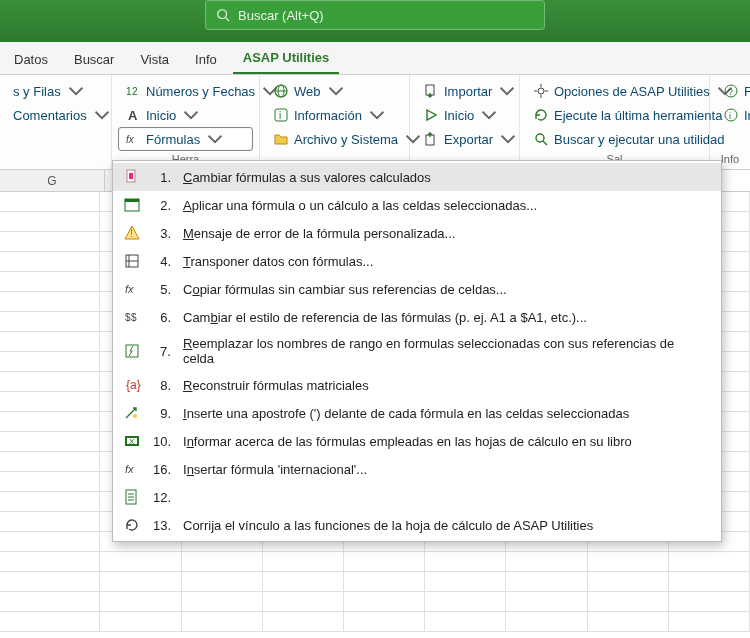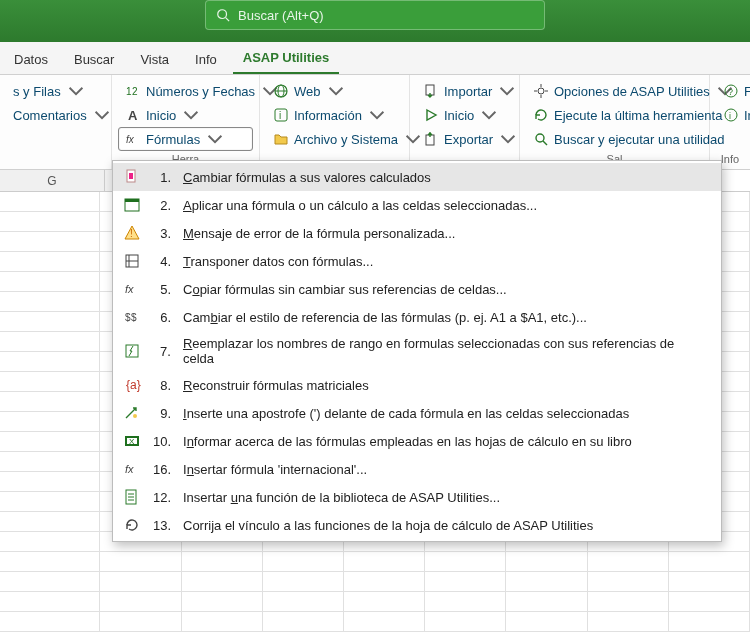--- a/index.html
+++ b/index.html
@@ -592,21 +592,20 @@
     <div class="mitem">
       <span class="mico">
         <svg viewBox="0 0 18 18">
           <rect x="3" y="2" width="10" height="14" fill="none" stroke="#2a7a2a"></rect>
           <line x1="5" y1="6" x2="11" y2="6" stroke="#2a7a2a"></line>
           <line x1="5" y1="9" x2="11" y2="9" stroke="#2a7a2a"></line>
           <line x1="5" y1="12" x2="11" y2="12" stroke="#2a7a2a"></line>
         </svg>
       </span>
       <span class="num">12.</span>
-      <span>Insertar <u>u</u>na función de la biblioteca de ASAP Utilities...</span>
     </div>
     <div class="mitem">
       <span class="mico">
         <svg viewBox="0 0 18 18">
           <path d="M4 9 a5 5 0 1 1 2 4" fill="none" stroke="#444" stroke-width="1.4"></path>
           <path d="M4 13 l0 -4 l4 0" fill="none" stroke="#444" stroke-width="1.4"></path>
         </svg>
       </span>
       <span class="num">13.</span>
       <span>Corrija el vínculo a las funciones de la hoja de cálculo de ASAP Utilities</span>

